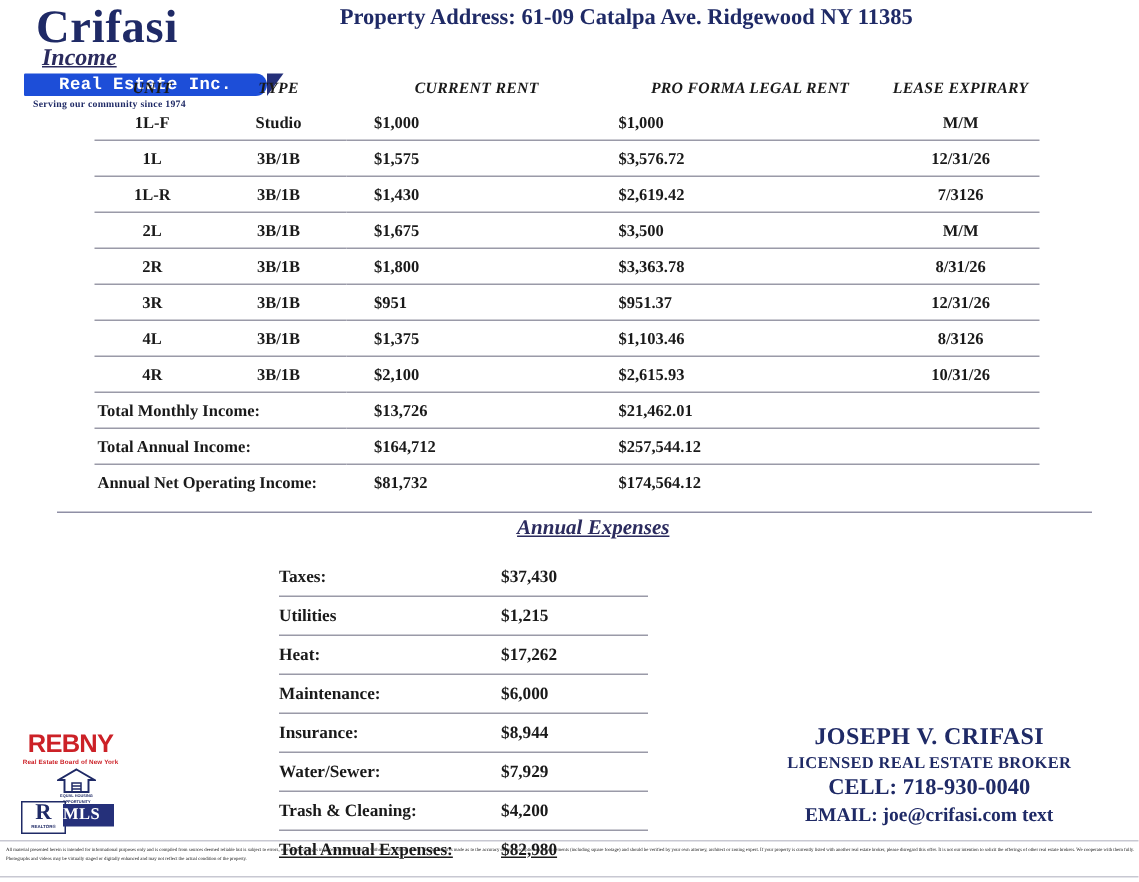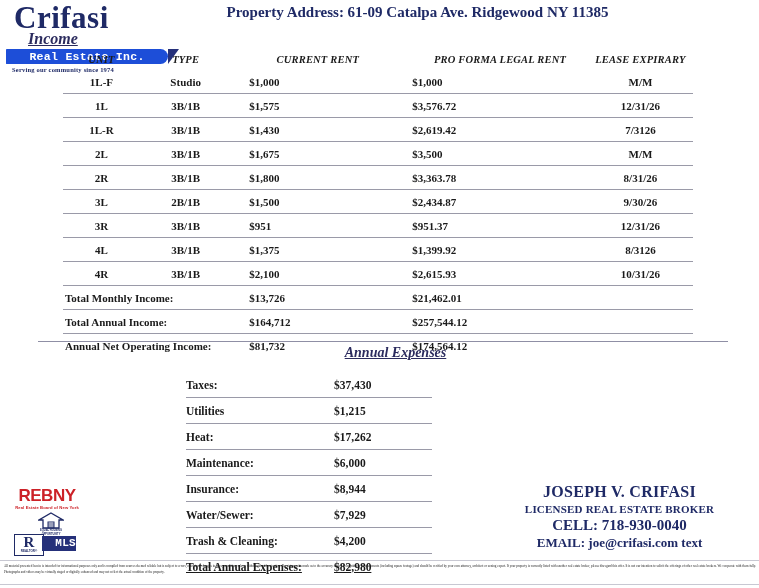--- a/index.html
+++ b/index.html
@@ -12,21 +12,21 @@
     height: 588px;
     position: relative;
     overflow: hidden;
     font-family: "Liberation Serif", serif;
     color: #1a1a1a;
   }
 
   
   #logo {
     position: absolute;
-    left: 6px;
+    left: 16px;
     top: 2px;
     width: 175px;
   }
   #logo-name {
     font-family: "Liberation Serif", serif;
     font-size: 31px;
     font-weight: bold;
     color: #1f2a66;
     letter-spacing: 0.5px;
     line-height: 1;
@@ -284,24 +284,24 @@
     padding-bottom: 1px;
   }
   #mls {
     position: absolute;
     left: 34px;
     top: 24px;
     width: 34px;
     height: 15px;
     background: #25307a;
     color: #ffffff;
-    font-family: Liberation Mono, monospace;
+    font-family: Liberation Serif, serif;
     font-size: 11px;
     font-weight: bold;
-    text-align: right;
+    text-align: left;
     line-height: 15px;
     letter-spacing: 0.3px;
   }
 
   
   #footer-rule {
     position: absolute;
     left: 0;
     top: 560px;
     width: 759px;
@@ -380,38 +380,31 @@
         <td class="col-lease">M/M</td>
       </tr>
       <tr>
         <td class="col-unit">2R</td>
         <td class="col-type">3B/1B</td>
         <td class="col-cur">$1,800</td>
         <td class="col-pro">$3,363.78</td>
         <td class="col-lease">8/31/26</td>
       </tr>
       <tr>
-        <td class="col-unit">3L</td>
-        <td class="col-type">2B/1B</td>
-        <td class="col-cur">$1,500</td>
-        <td class="col-pro">$2,434.87</td>
-        <td class="col-lease">9/30/26</td>
-      </tr>
-      <tr>
         <td class="col-unit">3R</td>
         <td class="col-type">3B/1B</td>
         <td class="col-cur">$951</td>
         <td class="col-pro">$951.37</td>
         <td class="col-lease">12/31/26</td>
       </tr>
       <tr>
         <td class="col-unit">4L</td>
         <td class="col-type">3B/1B</td>
         <td class="col-cur">$1,375</td>
-        <td class="col-pro">$1,399.92</td>
+        <td class="col-pro">$1,103.46</td>
         <td class="col-lease">8/3126</td>
       </tr>
       <tr>
         <td class="col-unit">4R</td>
         <td class="col-type">3B/1B</td>
         <td class="col-cur">$2,100</td>
         <td class="col-pro">$2,615.93</td>
         <td class="col-lease">10/31/26</td>
       </tr>
       <tr>

